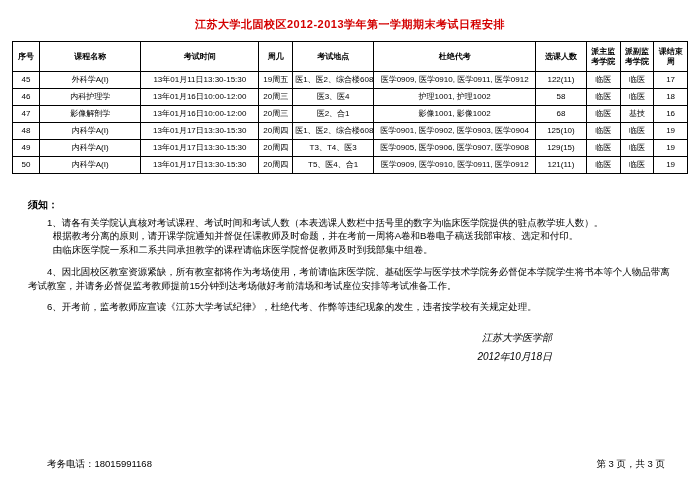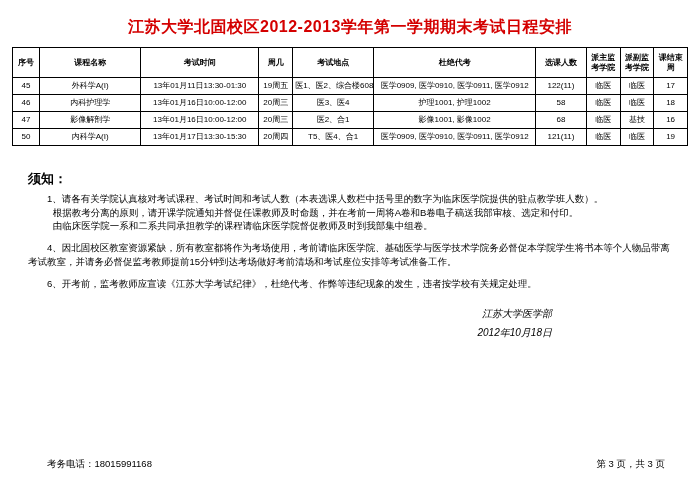--- a/index.html
+++ b/index.html
@@ -8,21 +8,21 @@
     background:#ffffff;
     color:#000;
     font-family:"Liberation Sans","DejaVu Sans",sans-serif;
     position:relative;
     overflow:hidden;
   }
   .doc-title {
     text-align:center;
     color:#d40000;
     font-weight:bold;
-    font-size:16px;
+    font-size:11px;
     padding-top:17px;
     letter-spacing:0.5px;
   }
   table.schedule {
     border-collapse:collapse;
     table-layout:fixed;
     width:676px;
     margin:9px auto 0 auto;
   }
   table.schedule th, table.schedule td {
@@ -46,21 +46,21 @@
   td.course { text-align:left; padding-left:3px; }
   col.c-seq{width:4%} col.c-course{width:15%} col.c-time{width:17.5%}
   col.c-week{width:5%} col.c-loc{width:12%} col.c-class{width:24%}
   col.c-num{width:7.5%} col.c-main{width:5%} col.c-dep{width:5%} col.c-end{width:5%}
 
   .notes {
     margin:24px 22px 0 28px;
     font-size:9.5px;
     line-height:1.45;
   }
-  .notes-heading { font-weight:bold; font-size:13px; margin-bottom:3px; }
+  .notes-heading { font-weight:bold; font-size:10px; margin-bottom:3px; }
   .note-first { text-indent:2em; margin-top:3px; }
   .note-cont  { margin-left:2.6em; }
   .note-para  { text-indent:2em; margin-top:8px; }
 
   .signature {
     margin-top:14px;
     text-align:right;
     padding-right:148px;
     font-size:10px;
     line-height:1.9;
@@ -105,21 +105,21 @@
 考学院</th>
       <th>派副监
 考学院</th>
       <th>课结束周</th>
     </tr>
   </thead>
   <tbody>
     <tr>
       <td>45</td>
       <td class="course">外科学A(I)</td>
-      <td>13年01月11日13:30-01:30</td>
+      <td>13年01月11日13:30-15:30</td>
       <td>19周五</td>
       <td>医1、医2、综合楼608</td>
       <td>医学0909, 医学0910, 医学0911, 医学0912</td>
       <td>122(11)</td>
       <td>临医</td>
       <td>临医</td>
       <td>17</td>
     </tr>
     <tr>
       <td>46</td>
@@ -137,20 +137,44 @@
       <td>47</td>
       <td class="course">影像解剖学</td>
       <td>13年01月16日10:00-12:00</td>
       <td>20周三</td>
       <td>医2、合1</td>
       <td>影像1001, 影像1002</td>
       <td>68</td>
       <td>临医</td>
       <td>基技</td>
       <td>16</td>
+    </tr>
+    <tr>
+      <td>48</td>
+      <td class="course">内科学A(I)</td>
+      <td>13年01月17日13:30-15:30</td>
+      <td>20周四</td>
+      <td>医1、医2、综合楼608</td>
+      <td>医学0901, 医学0902, 医学0903, 医学0904</td>
+      <td>125(10)</td>
+      <td>临医</td>
+      <td>临医</td>
+      <td>19</td>
+    </tr>
+    <tr>
+      <td>49</td>
+      <td class="course">内科学A(I)</td>
+      <td>13年01月17日13:30-15:30</td>
+      <td>20周四</td>
+      <td>T3、T4、医3</td>
+      <td>医学0905, 医学0906, 医学0907, 医学0908</td>
+      <td>129(15)</td>
+      <td>临医</td>
+      <td>临医</td>
+      <td>19</td>
     </tr>
     <tr>
       <td>50</td>
       <td class="course">内科学A(I)</td>
       <td>13年01月17日13:30-15:30</td>
       <td>20周四</td>
       <td>T5、医4、合1</td>
       <td>医学0909, 医学0910, 医学0911, 医学0912</td>
       <td>121(11)</td>
       <td>临医</td>

